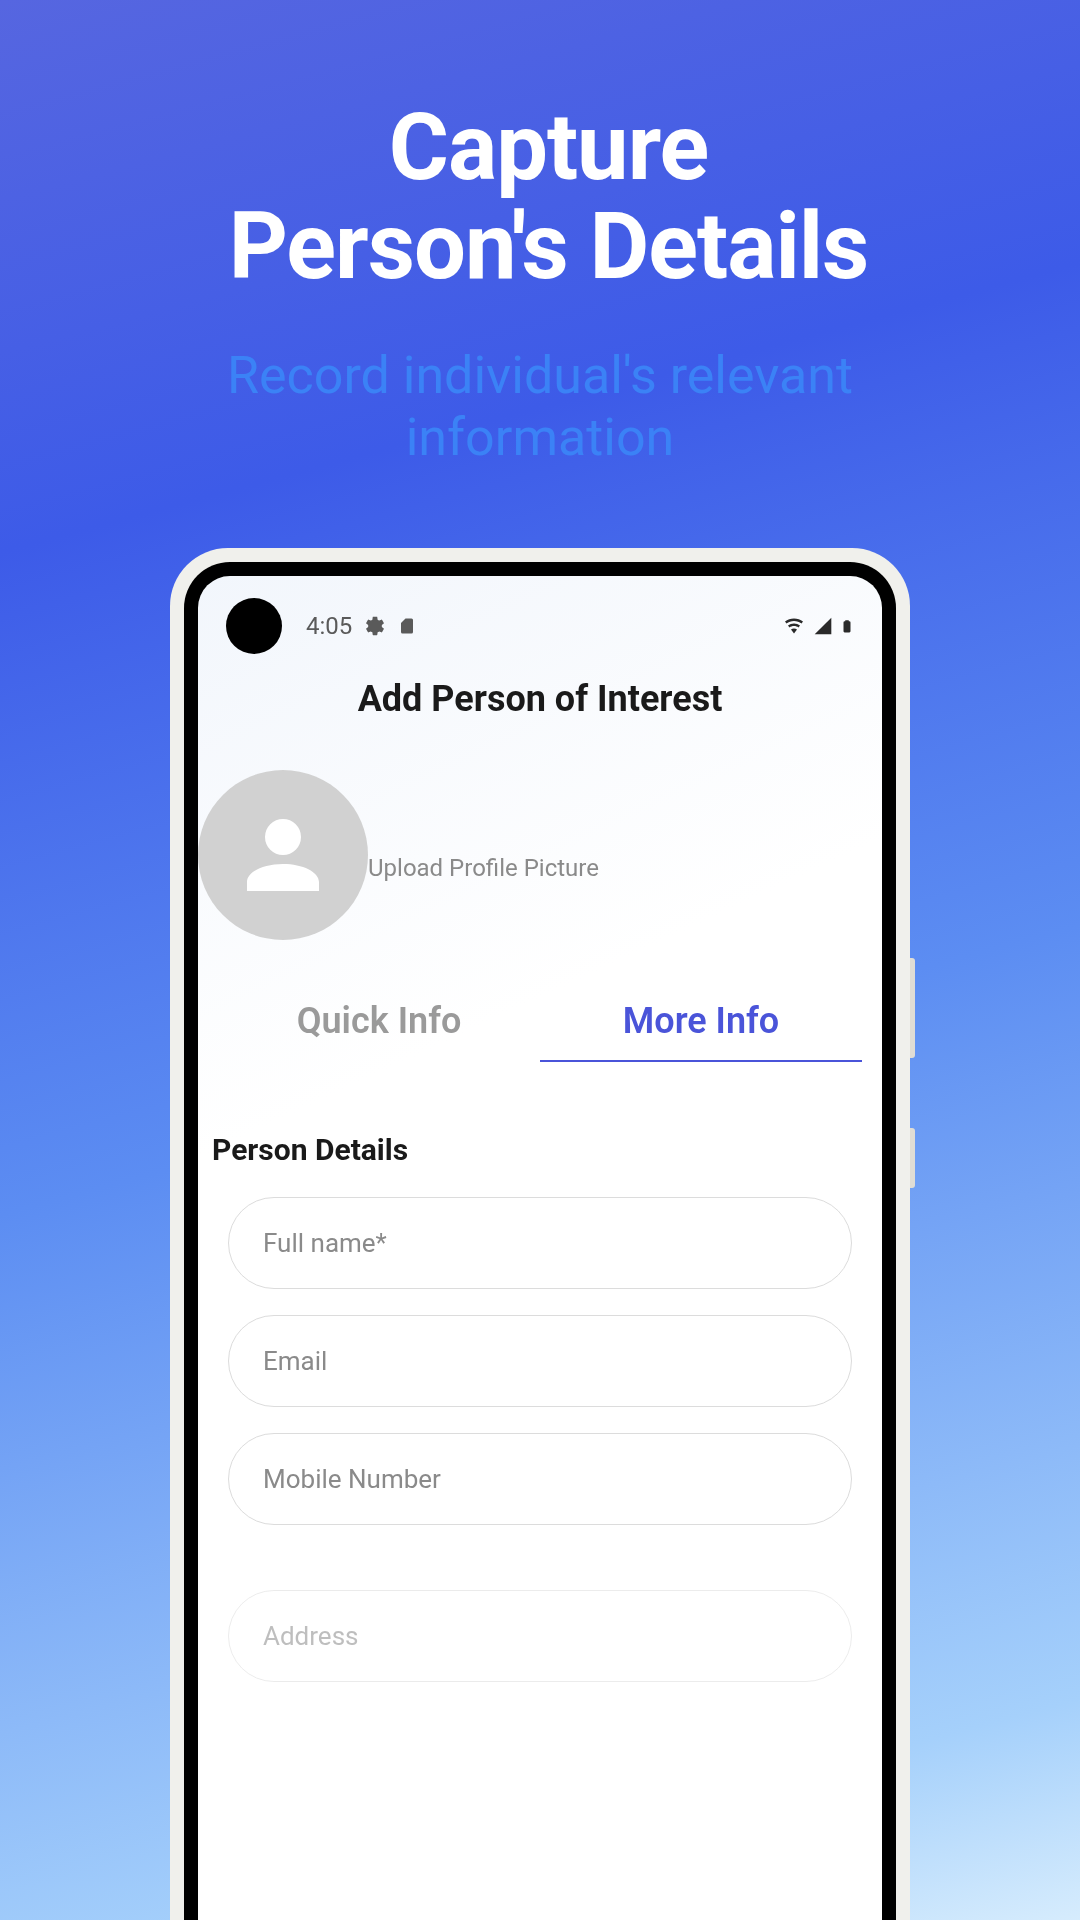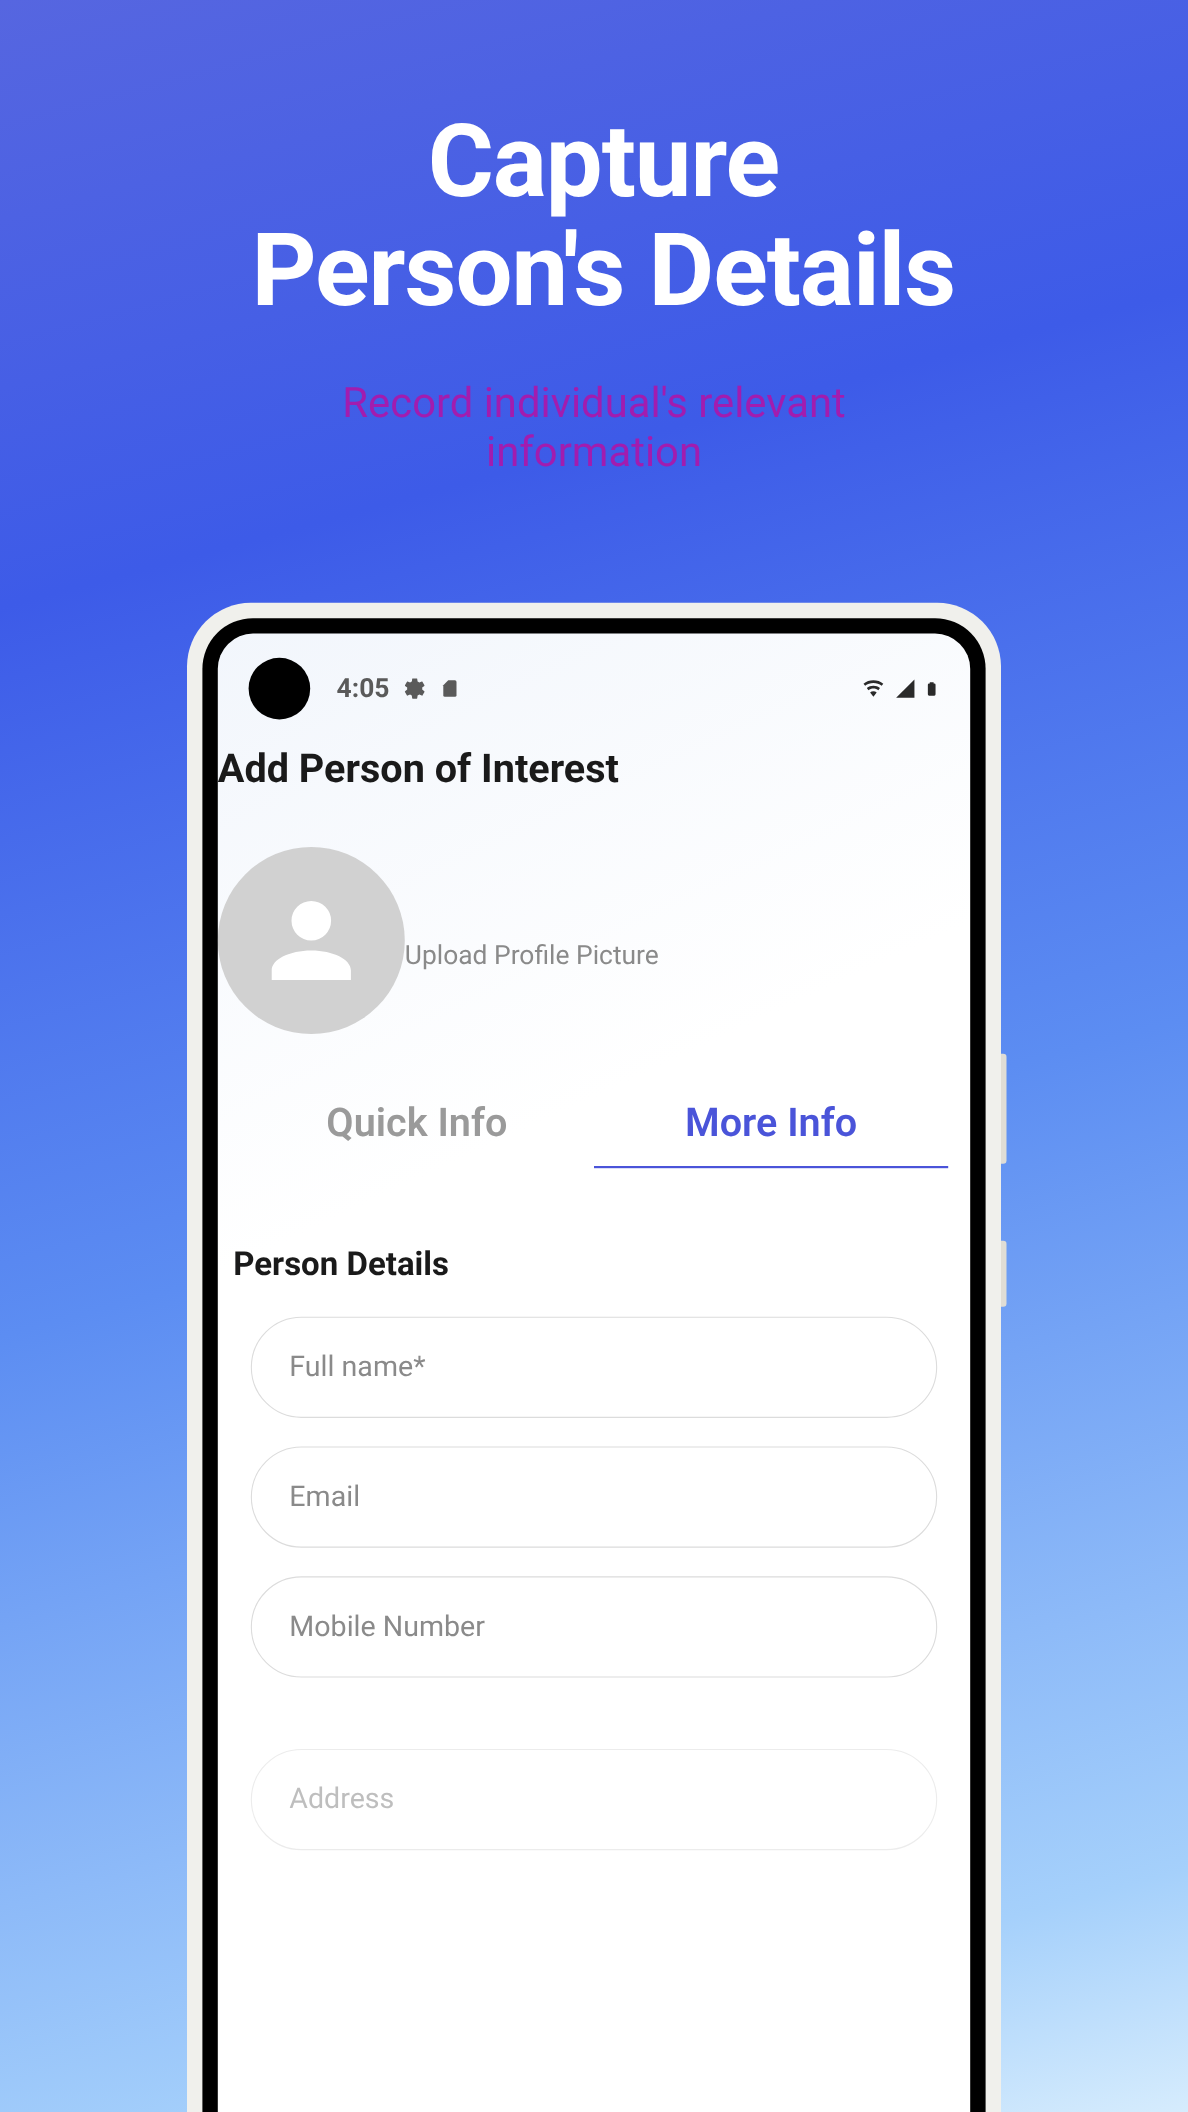--- a/index.html
+++ b/index.html
@@ -23,23 +23,23 @@
       font-weight: 700;
       font-size: 92px;
       line-height: 1.08;
       padding-top: 98px;
       letter-spacing: -1px;
       padding-left: 17px;
     }
     
     .subheadline {
       text-align: center;
-      color: #a21caf;
+      color: #3b82f6;
       font-weight: 400;
-      font-size: 38px;
+      font-size: 52px;
       line-height: 1.2;
       margin-top: 48px;
       letter-spacing: 0px;
     }
     
     .phone-frame {
       position: absolute;
       left: 50%;
       transform: translateX(-50%);
       top: 548px;
@@ -109,36 +109,37 @@
     }
     
     .status-left {
       display: flex;
       align-items: center;
       gap: 12px;
     }
     
     .status-time {
       font-size: 24px;
-      font-weight: 700;
+      font-weight: 400;
       color: #5a5a5a;
     }
     
     .status-icon {
       display: inline-flex;
       align-items: center;
     }
     
     .status-right {
       display: flex;
       align-items: center;
       gap: 6px;
     }
     
     .page-title {
+      text-align: center;
       font-size: 36px;
       font-weight: 700;
       color: #1a1a1a;
       margin-top: 34px;
     }
     
     .avatar-section {
       display: flex;
       flex-direction: row;
       align-items: center;

